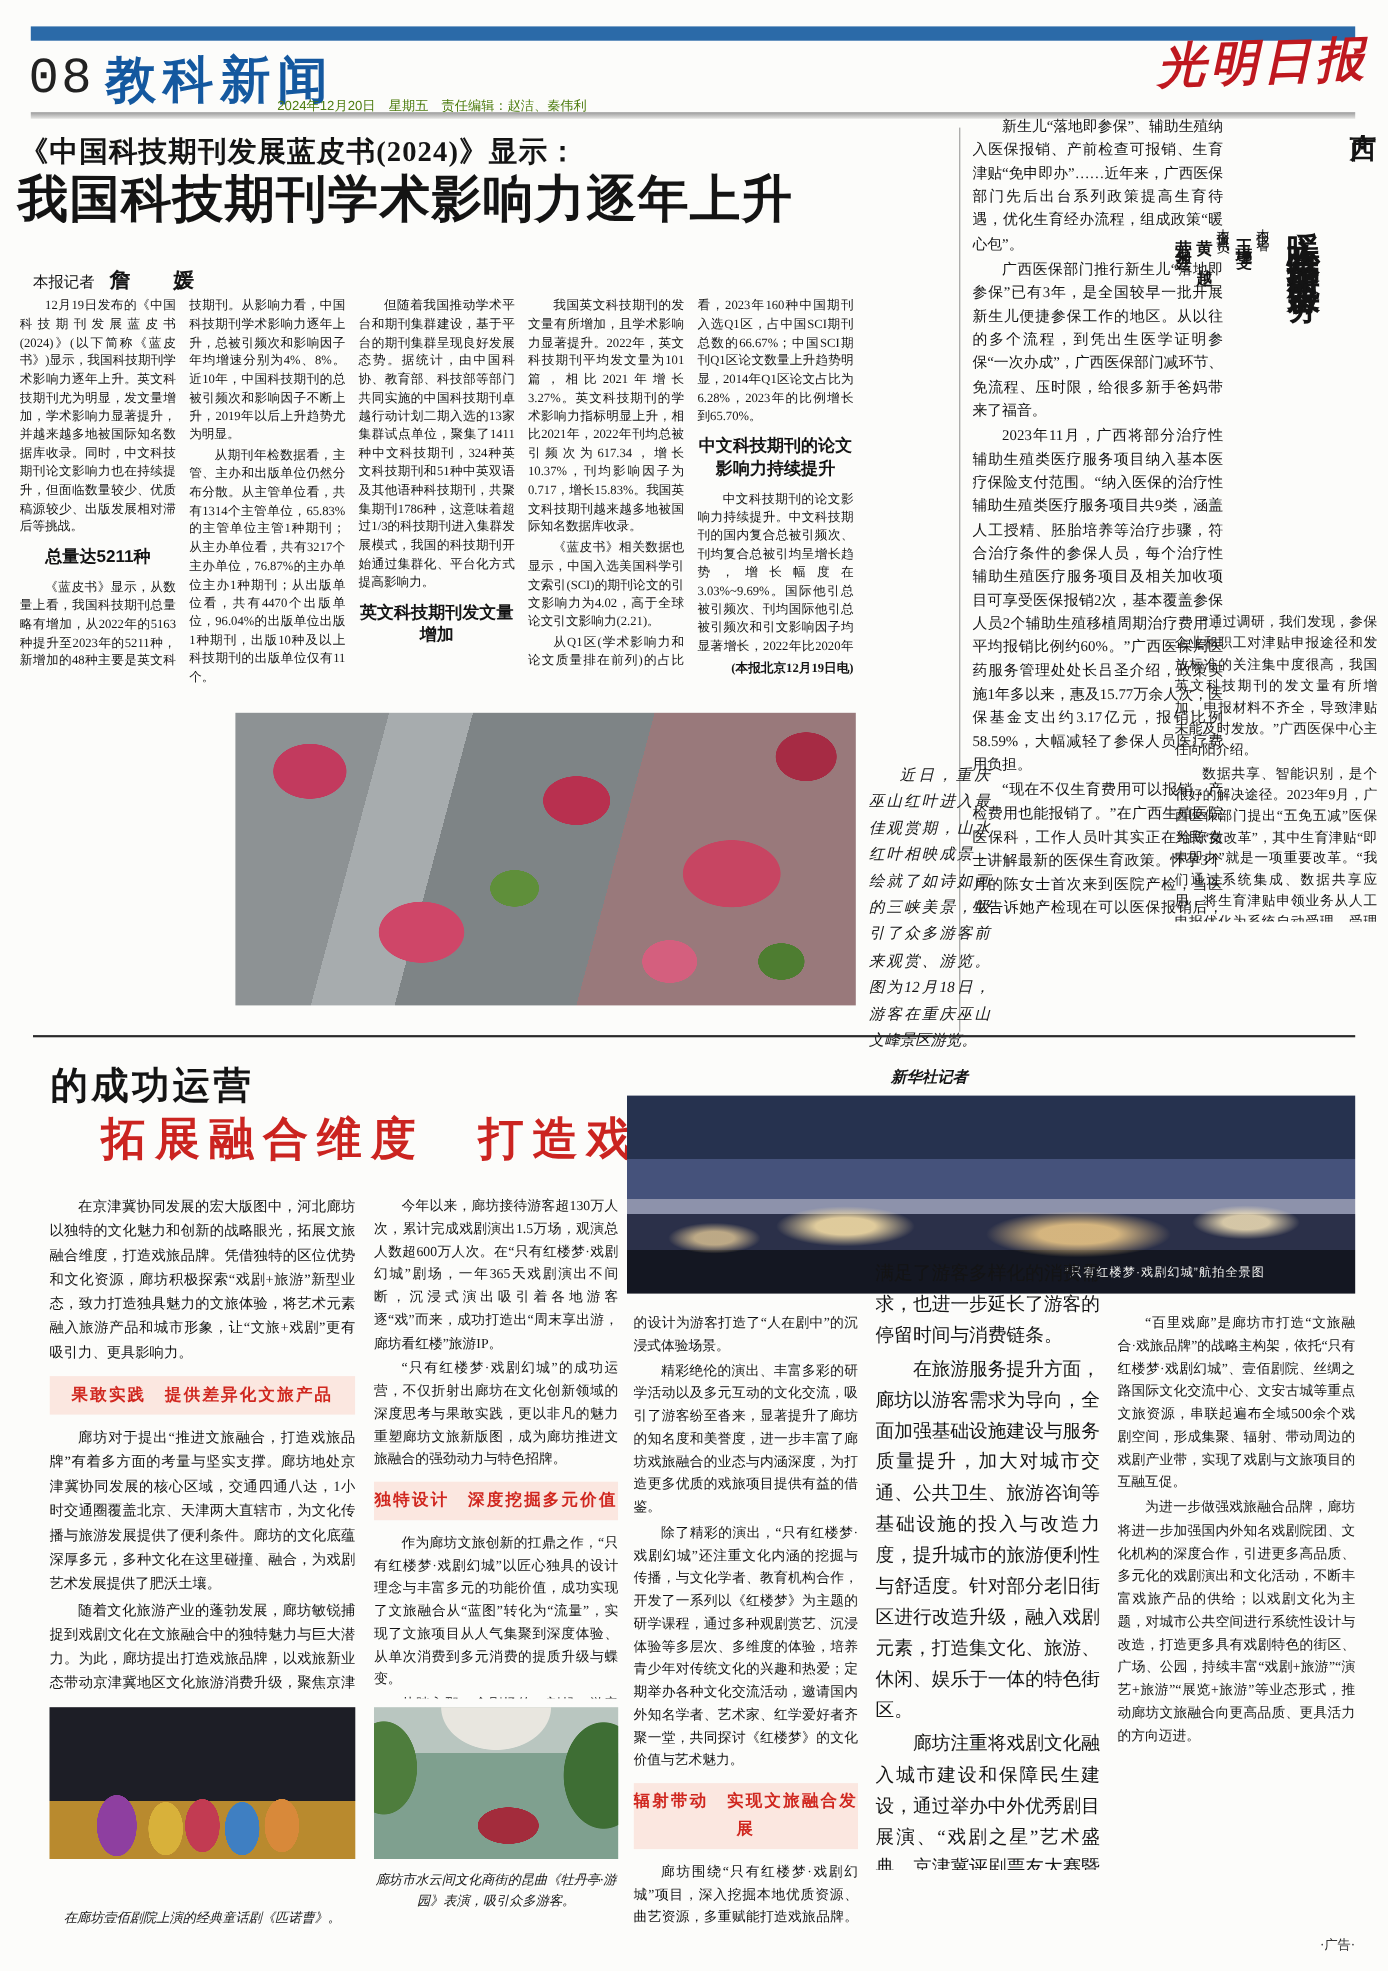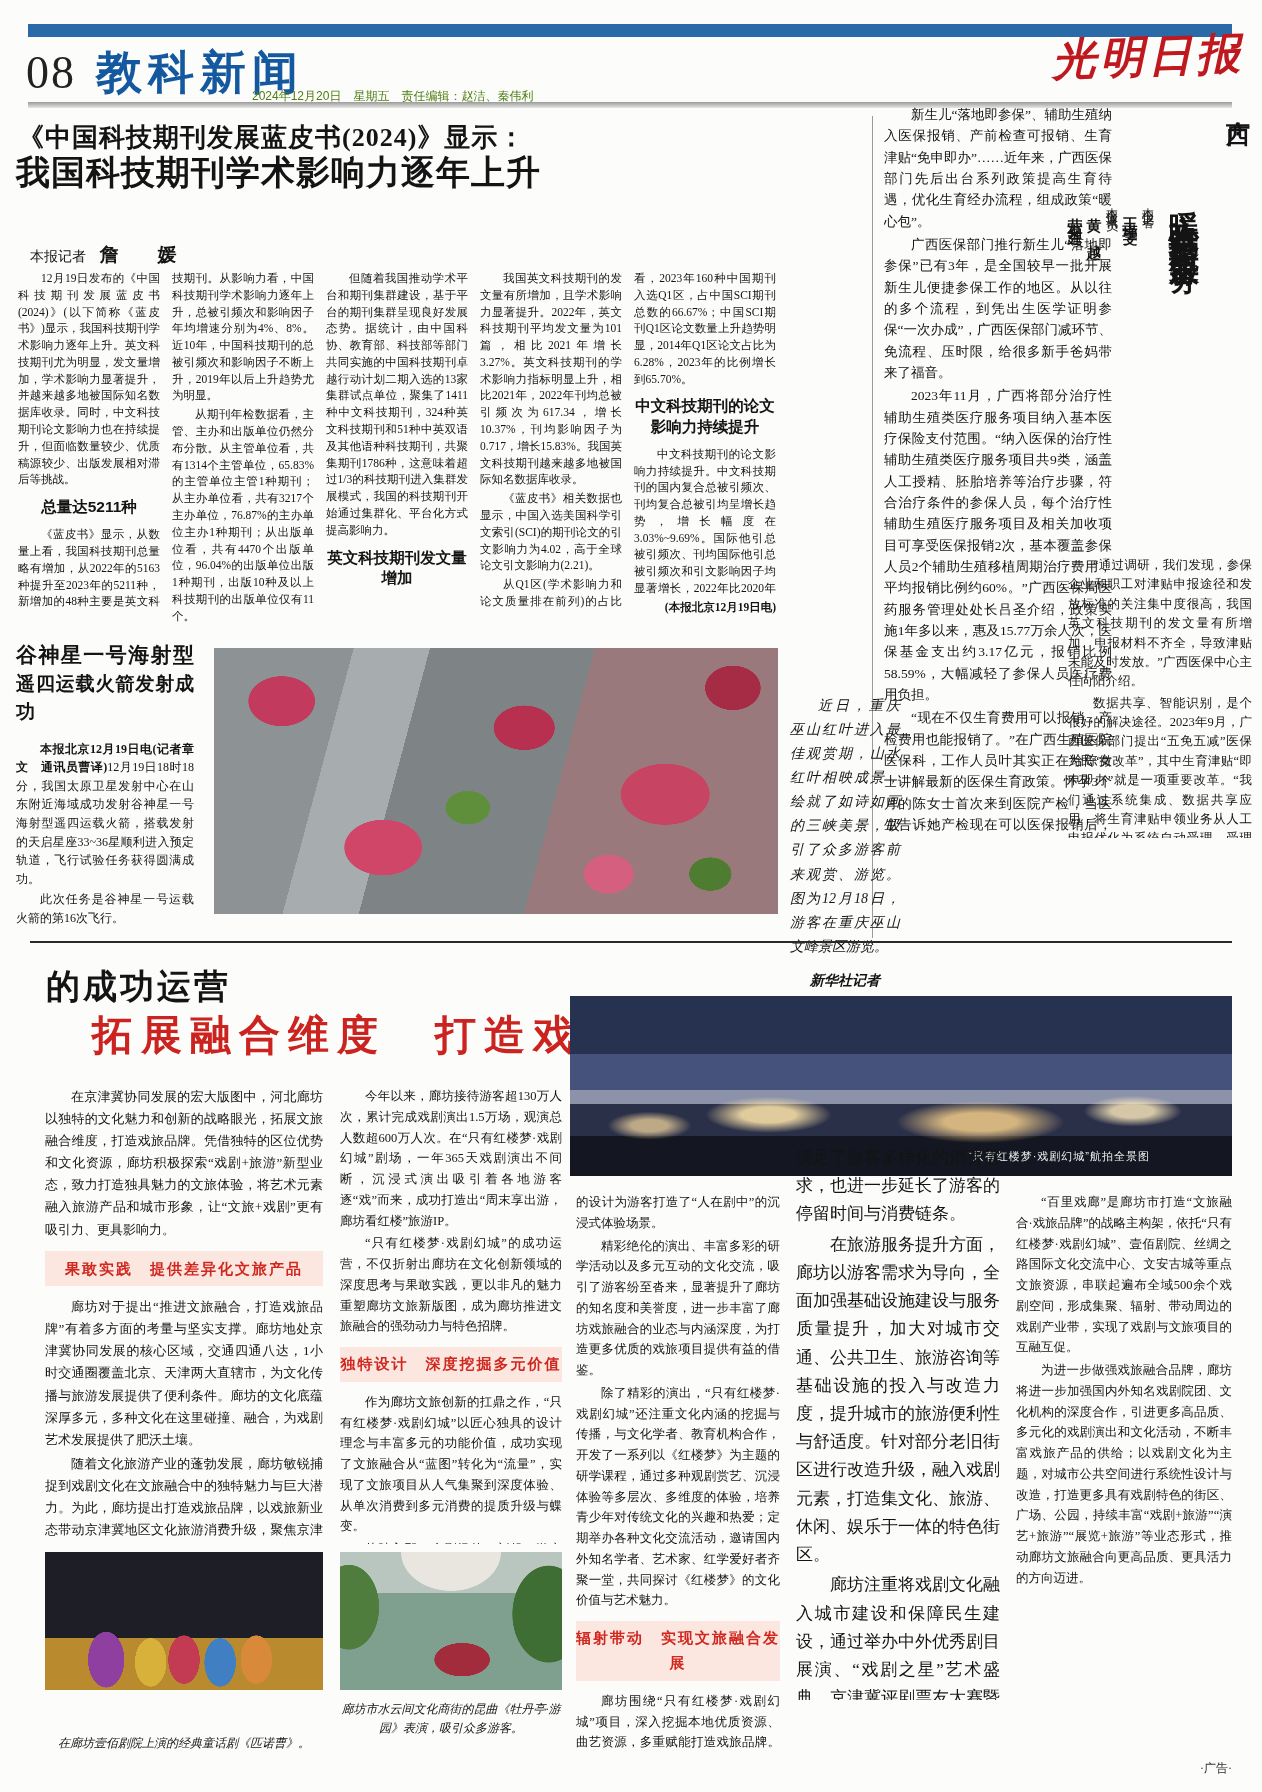--- a/index.html
+++ b/index.html
@@ -2,33 +2,33 @@
 <html><head>
 <meta charset="utf-8">
 <style>
   html,body{margin:0;padding:0;background:#e8e8e6;}
   .page{position:relative;width:1262px;height:1792px;margin:0 auto;background:#fcfcfa;
         font-family:"Liberation Serif",serif;color:#141414;overflow:hidden;}
   .abs{position:absolute;}
   p{margin:0 0 2px 0;text-indent:2em;}
   
   .top-bar{left:28px;top:24px;width:1204px;height:13px;background:#2b6aa8;}
-  .page-num{left:26px;top:46px;font-family:Liberation Serif, serif;font-weight:200;
+  .page-num{left:26px;top:46px;font-family:Liberation Mono, monospace;font-weight:200;
             font-size:46px;color:#222;letter-spacing:2px;}
   .section-title{left:96px;top:42px;font-family:"Liberation Sans",sans-serif;font-weight:900;
                  font-size:46px;color:#14589f;letter-spacing:6px;}
   .date-line{left:252px;top:88px;font-size:12px;font-family:"Liberation Sans",sans-serif;color:#4d7c0f;}
   .masthead{left:1016px;top:28px;width:228px;text-align:right;font-family:"DejaVu Serif",serif;
             font-style:italic;font-weight:700;font-size:44px;color:#bf181f;letter-spacing:4px;
             transform:rotate(-2deg);}
   .header-band{left:28px;top:102px;width:1204px;height:6px;
                background:linear-gradient(#9a9a9a,#e6e6e4);}
   
   .kicker{left:18px;top:120px;font-size:26px;font-weight:700;letter-spacing:1px;}
-  .headline{left:16px;top:150px;width:770px;font-size:34px;font-weight:900;letter-spacing:1px;
+  .headline{left:16px;top:150px;width:770px;font-size:46px;font-weight:900;letter-spacing:1px;
             font-family:"Liberation Serif",serif;}
   .byline{left:30px;top:242px;font-size:14px;}
   .byline .nm{font-size:19px;font-weight:700;letter-spacing:10px;margin-left:10px;}
   .lead-body{left:18px;top:270px;width:758px;height:356px;overflow:hidden;
              column-count:5;column-gap:12px;font-size:11.5px;line-height:1.46;text-align:justify;}
   .lead-body .sub{font-family:"Liberation Sans",sans-serif;font-weight:800;font-size:15.5px;
                   text-align:center;text-indent:0;margin:9px 0;line-height:1.3;}
   .ending{left:636px;top:600px;width:140px;font-weight:700;font-size:11.5px;text-align:right;}
   .v-rule{left:872px;top:116px;height:822px;width:0;border-left:1px solid #9a9a9a;}
   
@@ -138,28 +138,20 @@
     <p>我国英文科技期刊的发文量有所增加，且学术影响力显著提升。2022年，英文科技期刊平均发文量为101篇，相比2021年增长3.27%。英文科技期刊的学术影响力指标明显上升，相比2021年，2022年刊均总被引频次为617.34，增长10.37%，刊均影响因子为0.717，增长15.83%。我国英文科技期刊越来越多地被国际知名数据库收录。</p>
     <p>《蓝皮书》相关数据也显示，中国入选美国科学引文索引(SCI)的期刊论文的引文影响力为4.02，高于全球论文引文影响力(2.21)。</p>
     <p>从Q1区(学术影响力和论文质量排在前列)的占比看，2023年160种中国期刊入选Q1区，占中国SCI期刊总数的66.67%；中国SCI期刊Q1区论文数量上升趋势明显，2014年Q1区论文占比为6.28%，2023年的比例增长到65.70%。</p>
     <div class="sub">中文科技期刊的论文影响力持续提升</div>
     <p>中文科技期刊的论文影响力持续提升。中文科技期刊的国内复合总被引频次、刊均复合总被引均呈增长趋势，增长幅度在3.03%~9.69%。国际他引总被引频次、刊均国际他引总被引频次和引文影响因子均显著增长，2022年比2020年分别增长47%、29.53%、81.86%。</p>
 
   </div>
   <div class="abs ending">(本报北京12月19日电)</div>
   <div class="abs v-rule"></div>
 
-  <div class="abs rocket">
-    <div class="rk-t rk-t1">谷神星一号海射型</div>
-    <div class="rk-t rk-t2">遥四运载火箭发射成功</div>
-    <div class="rk-body">
-      <p><b>本报北京12月19日电(记者章文　通讯员曹译)</b><span>12月19日18时18分，我国太原卫星发射中心在山东附近海域成功发射谷神星一号海射型遥四运载火箭，搭载发射的天启星座33~36星顺利进入预定轨道，飞行试验任务获得圆满成功。</span></p>
-      <p>此次任务是谷神星一号运载火箭的第16次飞行。</p>
-    </div>
-  </div>
 
   <div class="abs photo photo-leaves"></div>
   <div class="abs leaves-caption">
     <p style="text-indent:2em;">近日，重庆巫山红叶进入最佳观赏期，山水红叶相映成景，绘就了如诗如画的三峡美景，吸引了众多游客前来观赏、游览。图为12月18日，游客在重庆巫山文峰景区游览。</p>
     <div class="credit">
       <div>新华社记者</div>
       <div>王全超摄</div>
     </div>
   </div>
 

